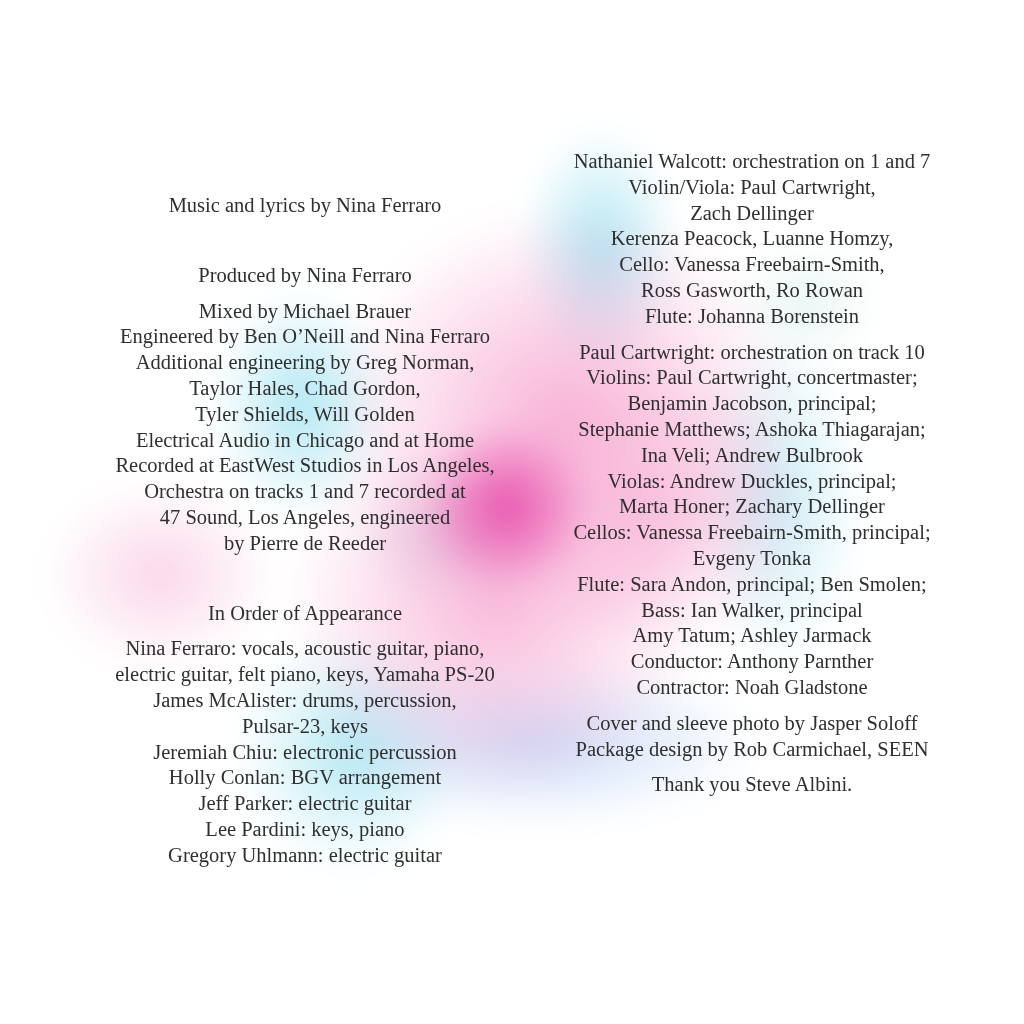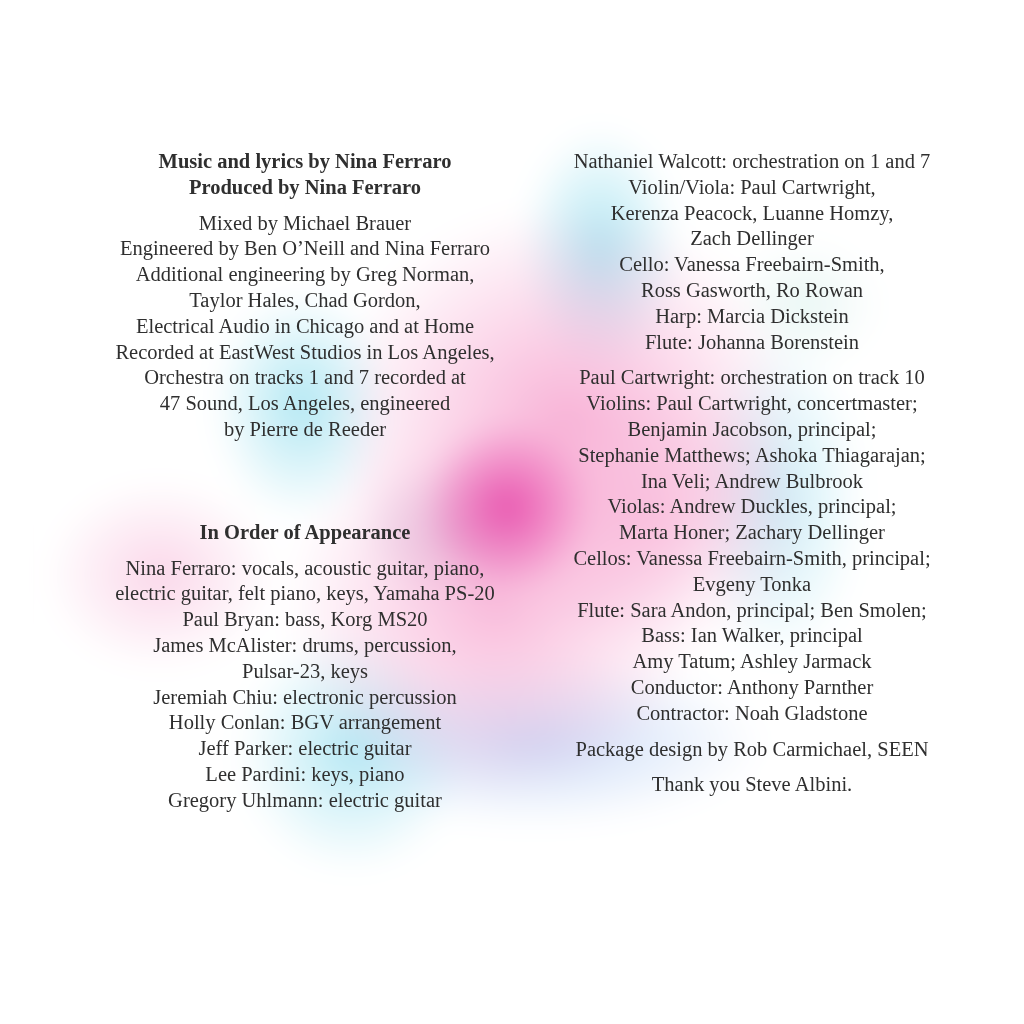--- a/index.html
+++ b/index.html
@@ -46,75 +46,74 @@
   .col-left  { left: 85px;  width: 440px; }
   .col-right { left: 526px; width: 452px; }
   .line {
     display: flex;
     justify-content: center;
     white-space: nowrap;
     text-align: center;
   }
   .block-gap-1 { margin-top: 10px; }   
   .block-gap-3 { margin-top: 77px; }   
-  .bold .line, .bold { font-weight: 700; }
+  .bold .line, .bold { font-weight: 400; margin-top: 44px; }
 </style>
 </head>
 <body>
 
 <div class="page">
 
   <div class="aura"></div>
 
   <div class="col col-left">
 
     <div class="bold">
         <div class="line">Music and lyrics by Nina Ferraro</div>
         <div class="line">Produced by Nina Ferraro</div>
       </div>
 
     <div class="block-gap-1">
         <div class="line">Mixed by Michael Brauer</div>
         <div class="line">Engineered by Ben O’Neill and Nina Ferraro</div>
         <div class="line">Additional engineering by Greg Norman,</div>
         <div class="line">Taylor Hales, Chad Gordon,</div>
+        <div class="line">Tyler Shields, Will Golden</div>
         <div class="line">Electrical Audio in Chicago and at Home</div>
         <div class="line">Recorded at EastWest Studios in Los Angeles,</div>
         <div class="line">Orchestra on tracks 1 and 7 recorded at</div>
         <div class="line">47 Sound, Los Angeles, engineered</div>
         <div class="line">by Pierre de Reeder</div>
       </div>
 
     <div class="bold block-gap-3 line">In Order of Appearance</div>
 
     <div class="block-gap-1">
         <div class="line">Nina Ferraro: vocals, acoustic guitar, piano,</div>
         <div class="line">electric guitar, felt piano, keys, Yamaha PS-20</div>
-        <div class="line">Paul Bryan: bass, Korg MS20</div>
         <div class="line">James McAlister: drums, percussion,</div>
         <div class="line">Pulsar-23, keys</div>
         <div class="line">Jeremiah Chiu: electronic percussion</div>
         <div class="line">Holly Conlan: BGV arrangement</div>
         <div class="line">Jeff Parker: electric guitar</div>
         <div class="line">Lee Pardini: keys, piano</div>
         <div class="line">Gregory Uhlmann: electric guitar</div>
       </div>
 
   </div>
 
   <div class="col col-right">
 
     <div>
         <div class="line">Nathaniel Walcott: orchestration on 1 and 7</div>
         <div class="line">Violin/Viola: Paul Cartwright,</div>
+        <div class="line">Zach Dellinger</div>
         <div class="line">Kerenza Peacock, Luanne Homzy,</div>
-        <div class="line">Zach Dellinger</div>
         <div class="line">Cello: Vanessa Freebairn-Smith,</div>
         <div class="line">Ross Gasworth, Ro Rowan</div>
-        <div class="line">Harp: Marcia Dickstein</div>
         <div class="line">Flute: Johanna Borenstein</div>
       </div>
 
     <div class="block-gap-1">
         <div class="line">Paul Cartwright: orchestration on track 10</div>
         <div class="line">Violins: Paul Cartwright, concertmaster;</div>
         <div class="line">Benjamin Jacobson, principal;</div>
         <div class="line">Stephanie Matthews; Ashoka Thiagarajan;</div>
         <div class="line">Ina Veli; Andrew Bulbrook</div>
         <div class="line">Violas: Andrew Duckles, principal;</div>
@@ -122,20 +121,21 @@
         <div class="line">Cellos: Vanessa Freebairn-Smith, principal;</div>
         <div class="line">Evgeny Tonka</div>
         <div class="line">Flute: Sara Andon, principal; Ben Smolen;</div>
         <div class="line">Bass: Ian Walker, principal</div>
         <div class="line">Amy Tatum; Ashley Jarmack</div>
         <div class="line">Conductor: Anthony Parnther</div>
         <div class="line">Contractor: Noah Gladstone</div>
       </div>
 
     <div class="block-gap-1">
+        <div class="line">Cover and sleeve photo by Jasper Soloff</div>
         <div class="line">Package design by Rob Carmichael, SEEN</div>
       </div>
 
     <div class="block-gap-1 line">Thank you Steve Albini.</div>
 
   </div>
 
 </div>
 
 </body></html>

